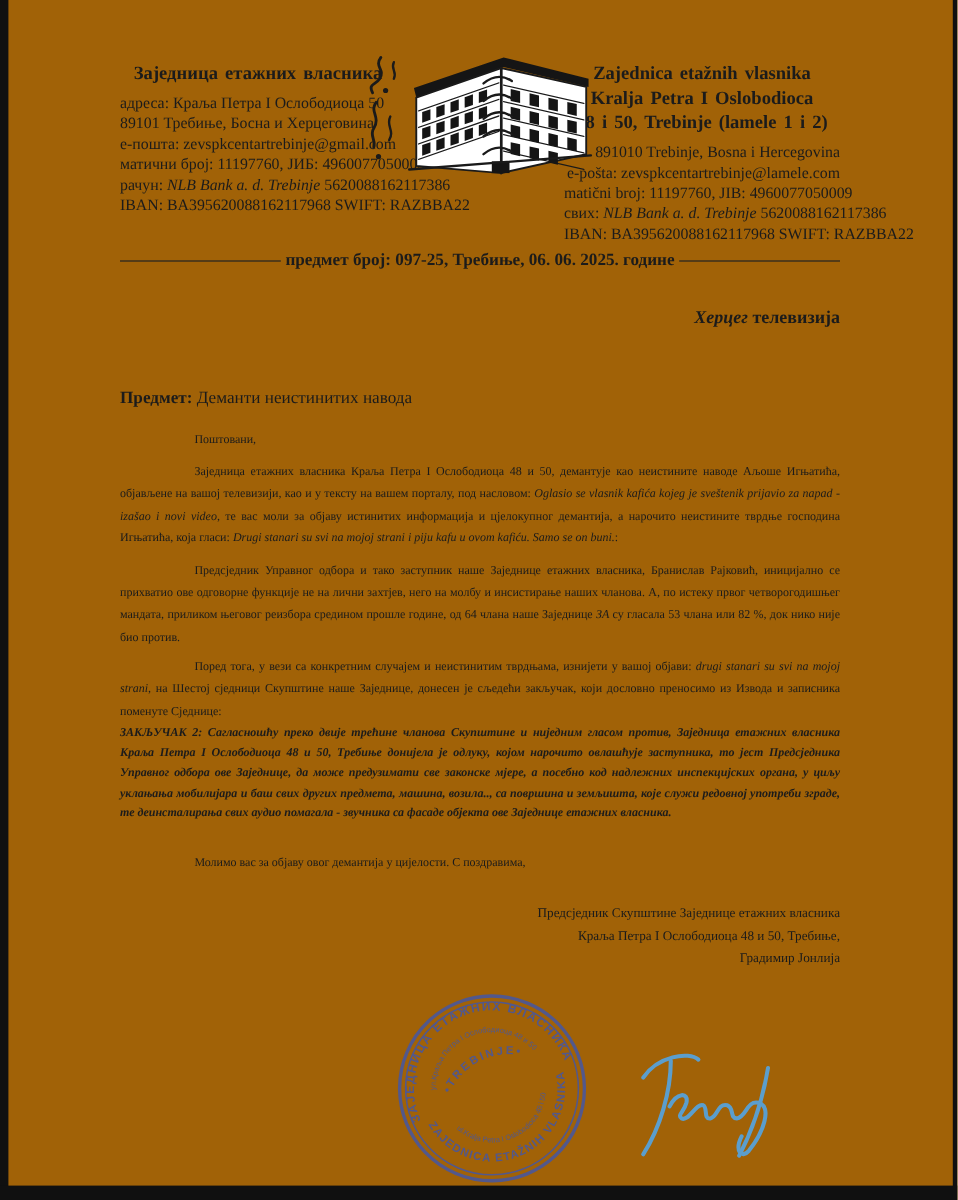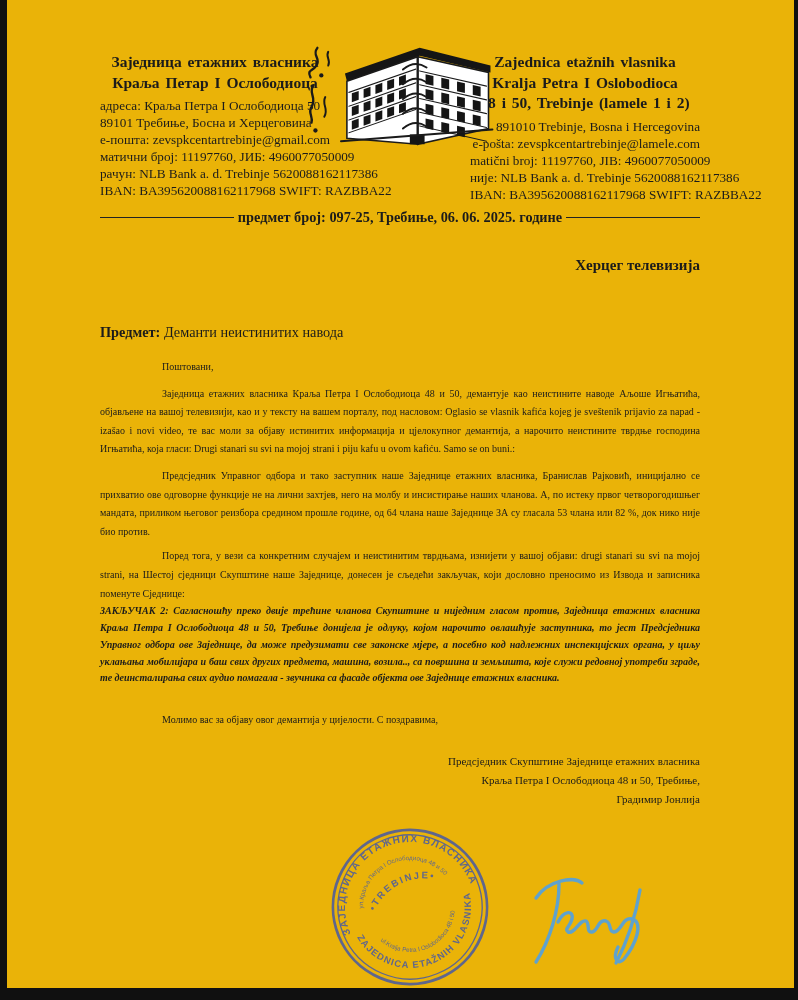--- a/index.html
+++ b/index.html
@@ -1,18 +1,18 @@
 <!DOCTYPE html>
 <html><head>
 <meta charset="utf-8">
 <style>
   html,body { margin:0; padding:0; background:#e8e8e6; }
   .page {
     position:relative; width:798px; height:1000px; margin:0 auto;
-    background:#eab308; overflow:hidden;
+    background:#a16207; overflow:hidden;
     font-family:"Liberation Serif", serif; color:#1b1b1b;
   }
   .scan-edge { position:absolute; background:#101010; z-index:5; }
   .scan-edge.left   { left:0; top:0; width:7px; height:1000px; }
   .scan-edge.right  { right:0; top:0; width:4px; height:1000px; }
   .scan-edge.bottom { left:0; bottom:0; width:798px; height:12px; }
 
   .content { position:absolute; left:100px; top:0; width:600px; }
 
   .letterhead { display:flex; padding-top:52px; }
@@ -29,21 +29,21 @@
   .subject-row .rule { flex:1; border-top:1.6px solid #222; height:0; }
   .subject-text { font-weight:bold; font-size:14.3px; white-space:nowrap; }
 
   .recipient { margin-top:30px; text-align:right; font-size:15px; line-height:19px; }
   .recipient span { font-weight:bold; }
 
   .re-line { margin-top:48px; font-size:14.3px; line-height:18.6px; }
 
   .body-p { margin:0; font-size:10px; line-height:18.6px; text-align:justify; }
   .indent { text-indent:62px; }
-  .it { }
+  .it { font-style:italic; }
   .bd { font-weight:bold; }
 
   .salutation { margin-top:17px; }
   .p1 { margin-top:8px; }
   .p2 { margin-top:8px; }
   .p3 { margin-top:6px; }
   .p4 { margin-top:0; font-weight:bold; font-style:italic; line-height:16.8px; }
   .p5 { margin-top:24px; }
 
   .sig-block { margin-top:22px; text-align:right; font-size:11px; line-height:19px; }
@@ -58,21 +58,20 @@
   <div class="scan-edge left"></div>
   <div class="scan-edge right"></div>
   <div class="scan-edge bottom"></div>
 
   <div class="content">
 
     <header class="letterhead">
       <div class="lh-col lh-left">
         <div class="lh-title">
           <div>Заједница етажних власника</div>
-          <div>Краља Петар I Ослободиоца</div>
         </div>
         <div class="lh-details">
           <div>адреса: Краља Петра I Ослободиоца 50</div>
           <div>89101 Требиње, Босна и Херцеговина</div>
           <div>е-пошта: zevspkcentartrebinje@gmail.com</div>
           <div>матични број: 11197760, ЈИБ: 4960077050009</div>
           <div><span>рачун: </span><span class="it">NLB Bank a. d. Trebinje</span><span> 5620088162117386</span></div>
           <div>IBAN: BA395620088162117968 SWIFT: RAZBBA22</div>
         </div>
       </div>
@@ -140,21 +139,21 @@
       <div class="lh-col lh-right">
         <div class="lh-title">
           <div>Zajednica etažnih vlasnika</div>
           <div>Kralja Petra I Oslobodioca</div>
           <div>48 i 50, Trebinje (lamele 1 i 2)</div>
         </div>
         <div class="lh-details">
           <div>891010 Trebinje, Bosna i Hercegovina</div>
           <div>e-pošta: zevspkcentartrebinje@lamele.com</div>
           <div>matični broj: 11197760, JIB: 4960077050009</div>
-          <div><span>није: </span><span class="it">NLB Bank a. d. Trebinje</span><span> 5620088162117386</span></div>
+          <div><span>свих: </span><span class="it">NLB Bank a. d. Trebinje</span><span> 5620088162117386</span></div>
           <div>IBAN: BA395620088162117968 SWIFT: RAZBBA22</div>
         </div>
       </div>
     </header>
 
     <div class="subject-row">
       <span class="rule"></span>
       <span class="subject-text">предмет број: 097-25, Требиње, 06. 06. 2025. године</span>
       <span class="rule"></span>
     </div>

